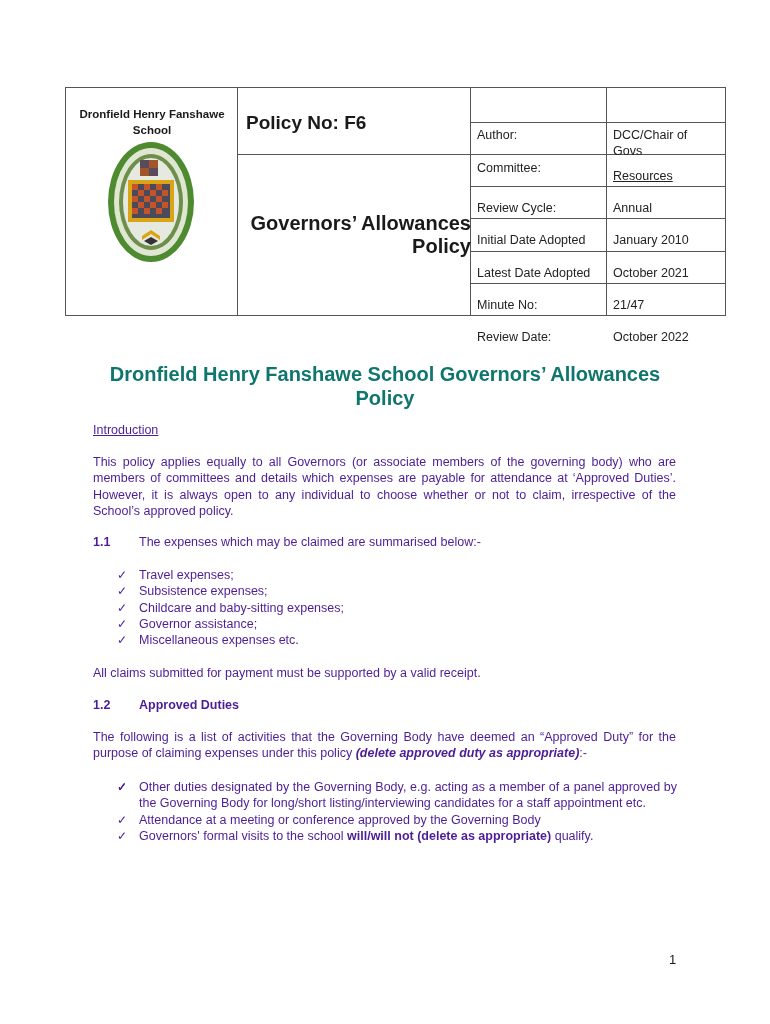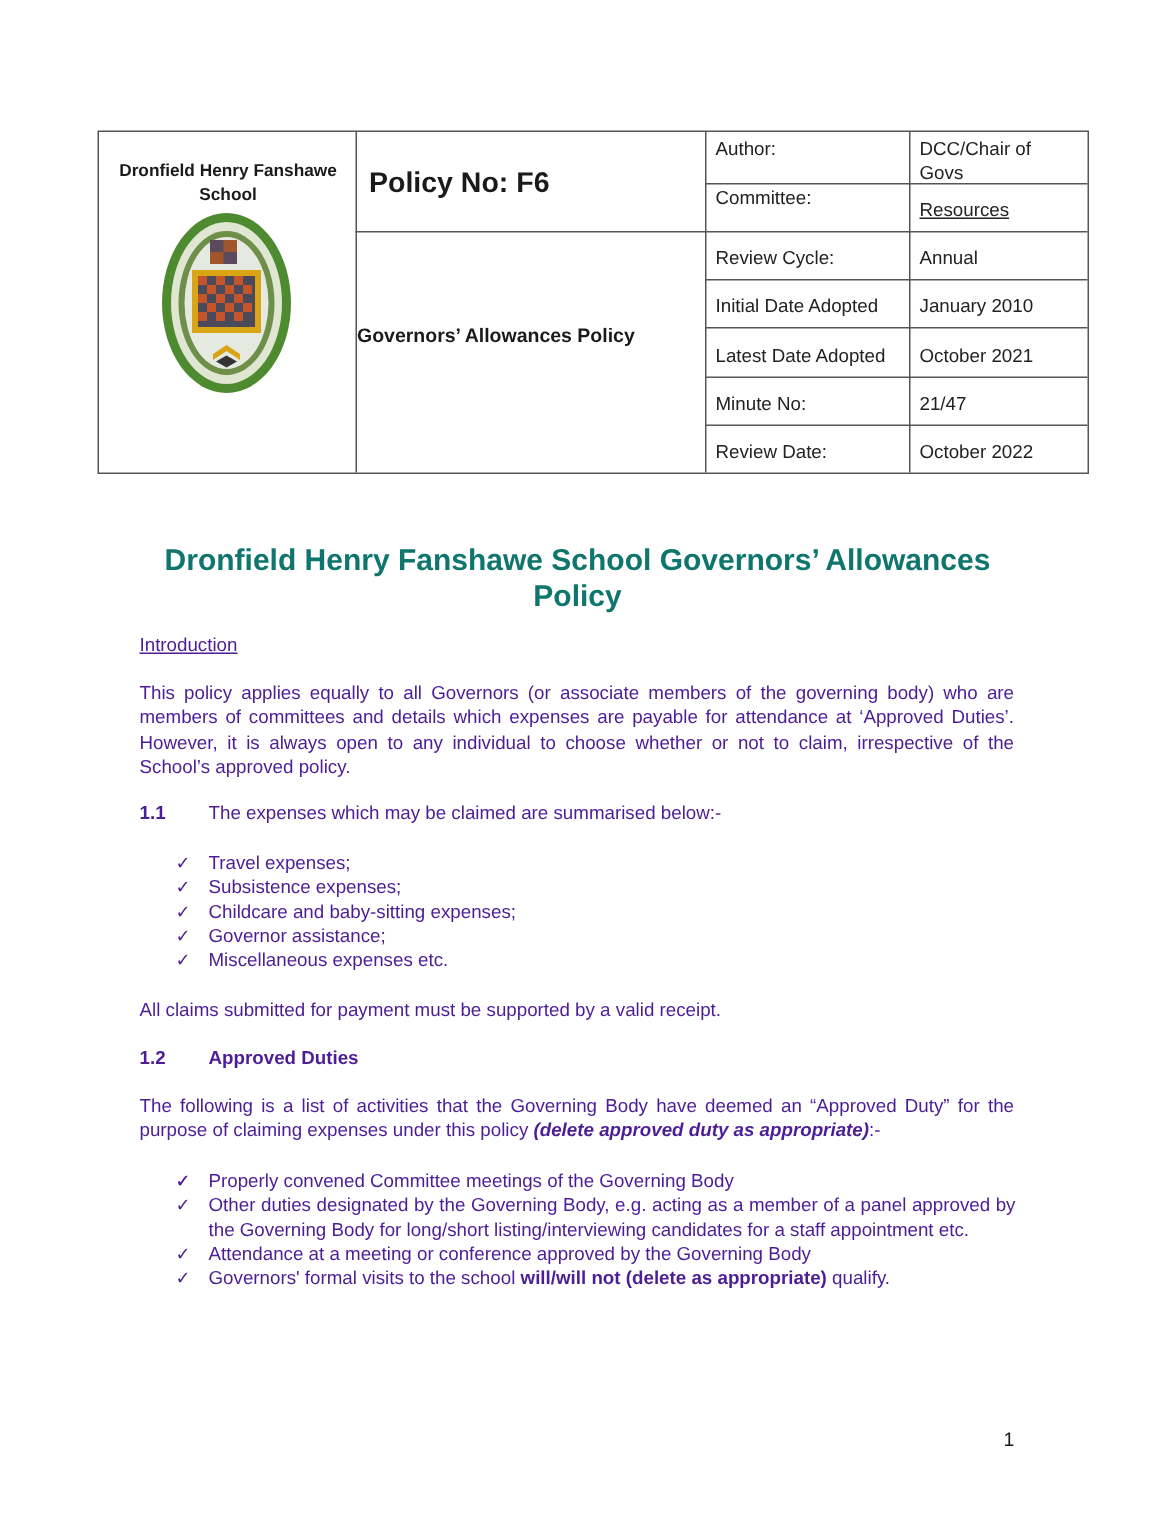--- a/index.html
+++ b/index.html
@@ -6,23 +6,23 @@
   body { width:770px; height:1024px; position:relative; overflow:hidden; color:#1a1a1a;
          font-family:"Liberation Sans", sans-serif; }
   .hdr { position:absolute; left:65px; top:87px; width:661px; height:229px;
          border:1px solid #555; box-sizing:border-box; }
   .v { position:absolute; top:0; bottom:0; width:1px; background:#555; }
   .h { position:absolute; height:1px; background:#555; }
   .school { position:absolute; left:0; top:18px; width:172px; text-align:center;
             font-size:11.5px; font-weight:bold; line-height:16px; }
   .crest { position:absolute; left:40px; top:52px; width:90px; height:124px; }
   .policyno { position:absolute; left:180px; top:24px; font-size:19px; font-weight:bold; }
-  .ptitle { position:absolute; left:172px; top:124px; width:233px; text-align:left;
-            font-size:13px; font-weight:bold; line-height:23px; }
-  .cell { position:absolute; font-size:12.5px; line-height:16px; color:#222; }
+  .ptitle { position:absolute; left:172px; top:124px; width:233px; text-align:right;
+            font-size:20px; font-weight:bold; line-height:23px; }
+  .cell { position:absolute; font-size:12.5px; line-height:16px; color:#222;margin-top:36px; }
   .doc-title { position:absolute; left:92px; top:362px; width:586px; text-align:center;
                font-size:20px; font-weight:bold; line-height:24px; color:#0f766e; }
   .txt { position:absolute; font-size:12.5px; line-height:16.3px; color:#4c1d95; }
   .u { text-decoration:underline; }
   .just { text-align:justify; text-align-last:left; }
   .bold { font-weight:bold; }
   ul.chk { list-style:none; margin:0; padding:0; }
   ul.chk li { position:relative; padding-left:22px; }
   ul.chk li .ck { position:absolute; left:0; top:0; font-size:12px; }
   .pnum { position:absolute; left:669px; top:952px; font-size:13px; }
@@ -112,19 +112,19 @@
 
 <div class="txt" style="left:93px; top:665px;">All claims submitted for payment must be supported by a valid receipt.</div>
 
 <div class="txt bold" style="left:93px; top:697px;">1.2</div>
 <div class="txt bold" style="left:139px; top:697px;">Approved Duties</div>
 
 <div class="txt just" style="left:93px; top:729px; width:583px;"><span>The following is a list of activities that the Governing Body have deemed an “Approved Duty” for the purpose of claiming expenses under this policy </span><b><i>(delete approved duty as appropriate)</i></b><span>:-</span></div>
 
 <ul class="chk txt just" style="left:117px; top:779px; width:560px;">
   <li><span class="ck">✓</span></li>
-  <li><span class="ck">✓</span><span>Properly convened Committee meetings of the Governing Body</span></li>
+  <li><span class="ck">✓</span></li>
   <li><span class="ck">✓</span><span>Other duties designated by the Governing Body, e.g. acting as a member of a panel approved by the Governing Body for long/short listing/interviewing candidates for a staff appointment etc.</span></li>
   <li><span class="ck">✓</span><span>Attendance at a meeting or conference approved by the Governing Body</span></li>
   <li><span class="ck">✓</span><span>Governors' formal visits to the school </span><b>will/will not (delete as appropriate)</b><span> qualify.</span></li>
 </ul>
 
 <div class="pnum">1</div>
 
 </body></html>

